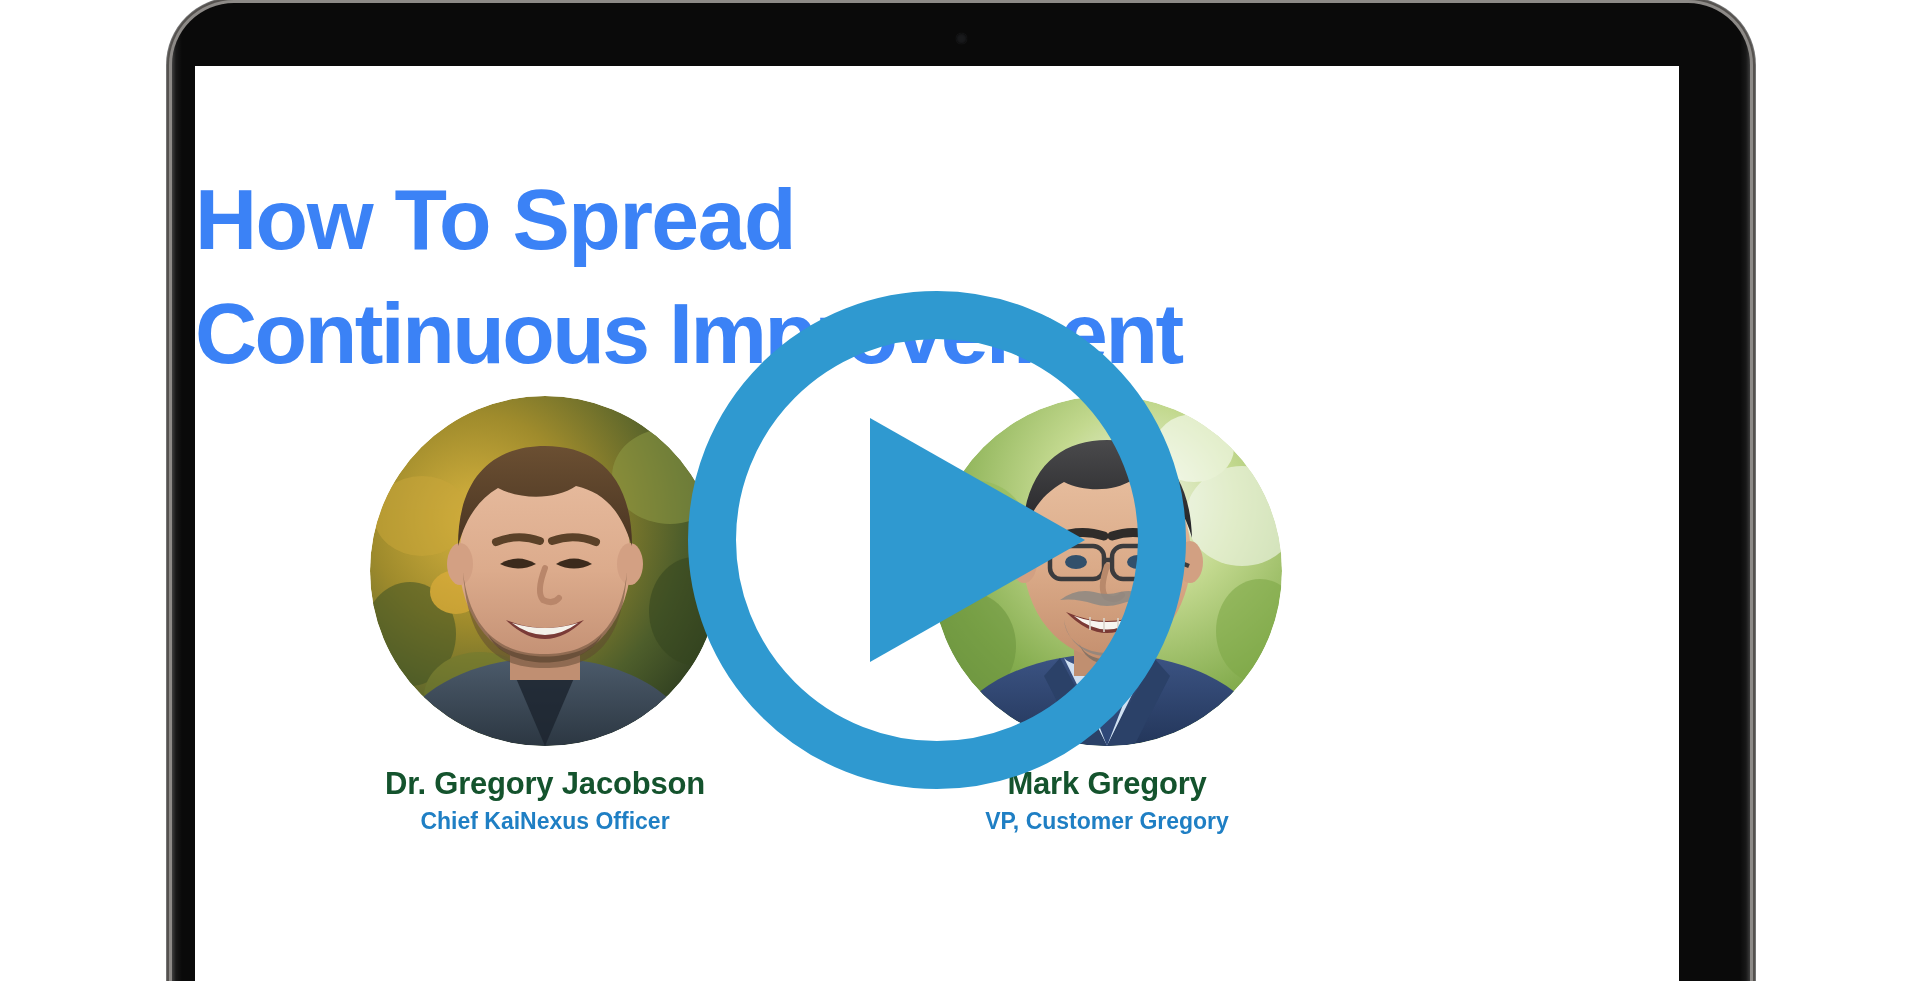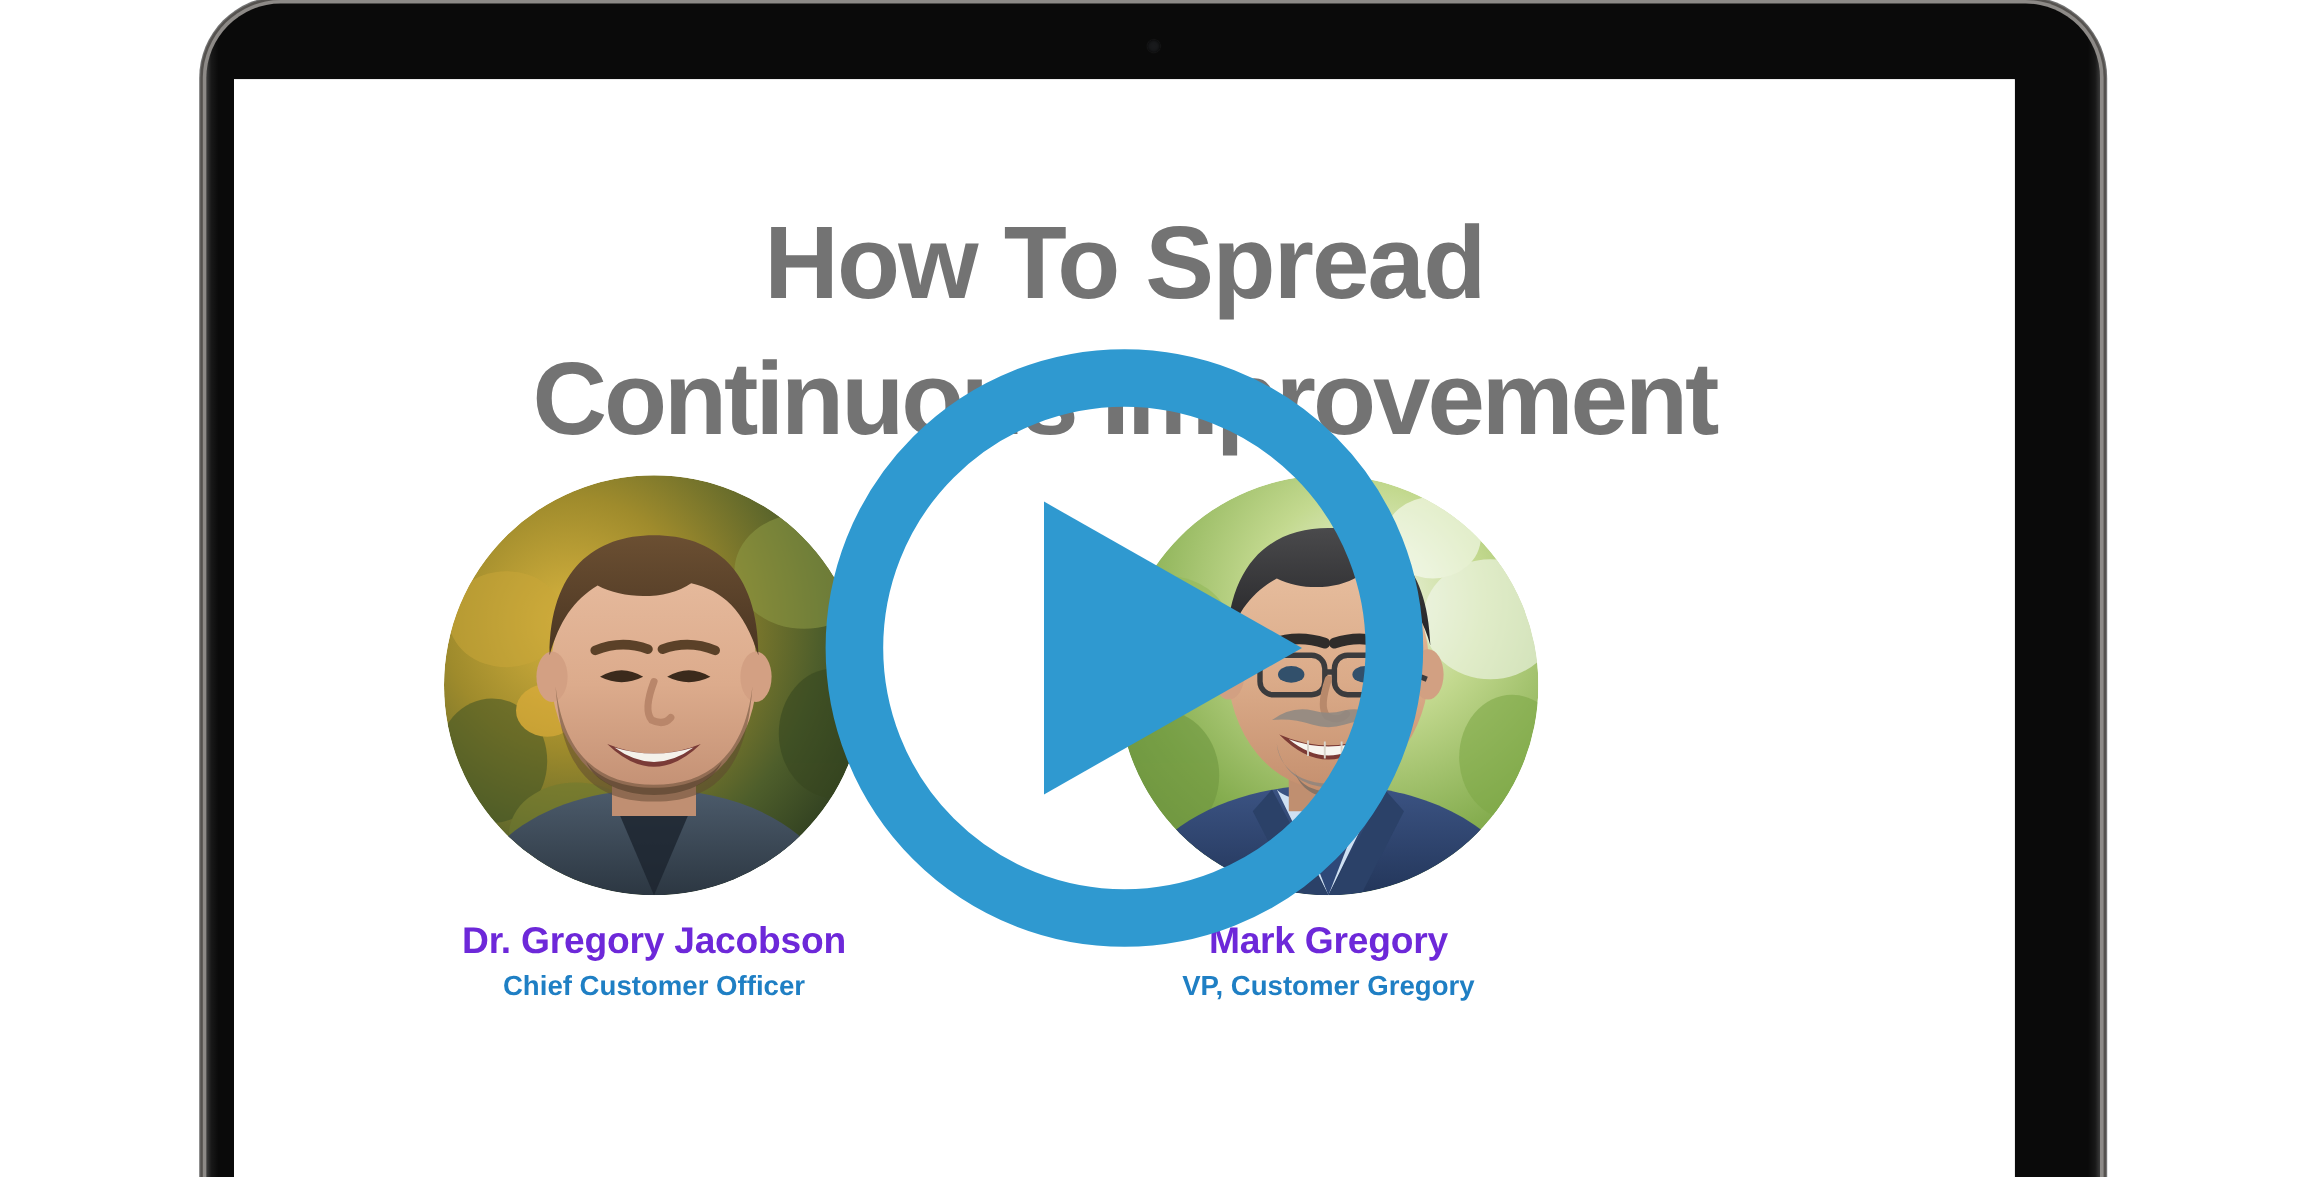--- a/index.html
+++ b/index.html
@@ -76,22 +76,22 @@
     position: absolute;
     inset: 0;
     background: #ffffff;
   }
 
   .slide-title {
     position: absolute;
     left: 0;
     right: 0;
     top: 96px;
-    text-align: center;
-    color: #737373;
+    text-align: left;
+    color: #3b82f6;
     font-weight: bold;
     font-size: 86px;
     line-height: 114px;
     letter-spacing: -1.5px;
     font-family: "Liberation Sans", sans-serif;
     white-space: nowrap;
   }
   .slide-title .line2 { display: block; letter-spacing: -2.5px; }
 
   
@@ -115,21 +115,21 @@
     border-radius: 50%;
     overflow: hidden;
     position: relative;
   }
   .avatar svg { display: block; width: 350px; height: 350px; }
 
   .speaker-name {
     margin-top: 20px;
     font-size: 31px;
     font-weight: bold;
-    color: #6d28d9;
+    color: #14532d;
     letter-spacing: -0.2px;
     white-space: nowrap;
   }
   .speaker-role {
     margin-top: 6px;
     font-size: 23px;
     font-weight: bold;
     color: #1f7fc4;
     white-space: nowrap;
   }
@@ -235,21 +235,21 @@
 
                   <path d="M136 224 q39 38 78 0 q-39 16 -78 0 z" fill="#7a3b37"></path>
                   <path d="M142 227 q33 24 66 0 q-33 10 -66 0 z" fill="#f4f1ea"></path>
 
                   <path d="M93 176 C98 252 130 272 175 272 C220 272 252 252 257 176 C250 236 218 258 175 258 C132 258 100 236 93 176 Z" fill="#5d4630" opacity="0.5"></path>
                   <path d="M118 238 C136 268 214 268 232 238 C216 276 134 276 118 238 Z" fill="#4d3a26" opacity="0.55"></path>
                 </g>
               </svg>
             </div>
             <div class="speaker-name">Dr. Gregory Jacobson</div>
-            <div class="speaker-role">Chief Customer Officer</div>
+            <div class="speaker-role">Chief KaiNexus Officer</div>
           </div>
 
           <div class="speaker right">
             <div class="avatar">
               <svg viewBox="0 0 350 350" xmlns="http://www.w3.org/2000/svg" aria-hidden="true">
                 <defs>
                   <clipPath id="circB">
                       <circle cx="175" cy="175" r="175"></circle>
                     </clipPath>
                   <radialGradient id="bgB" cx="60%" cy="30%" r="90%">

